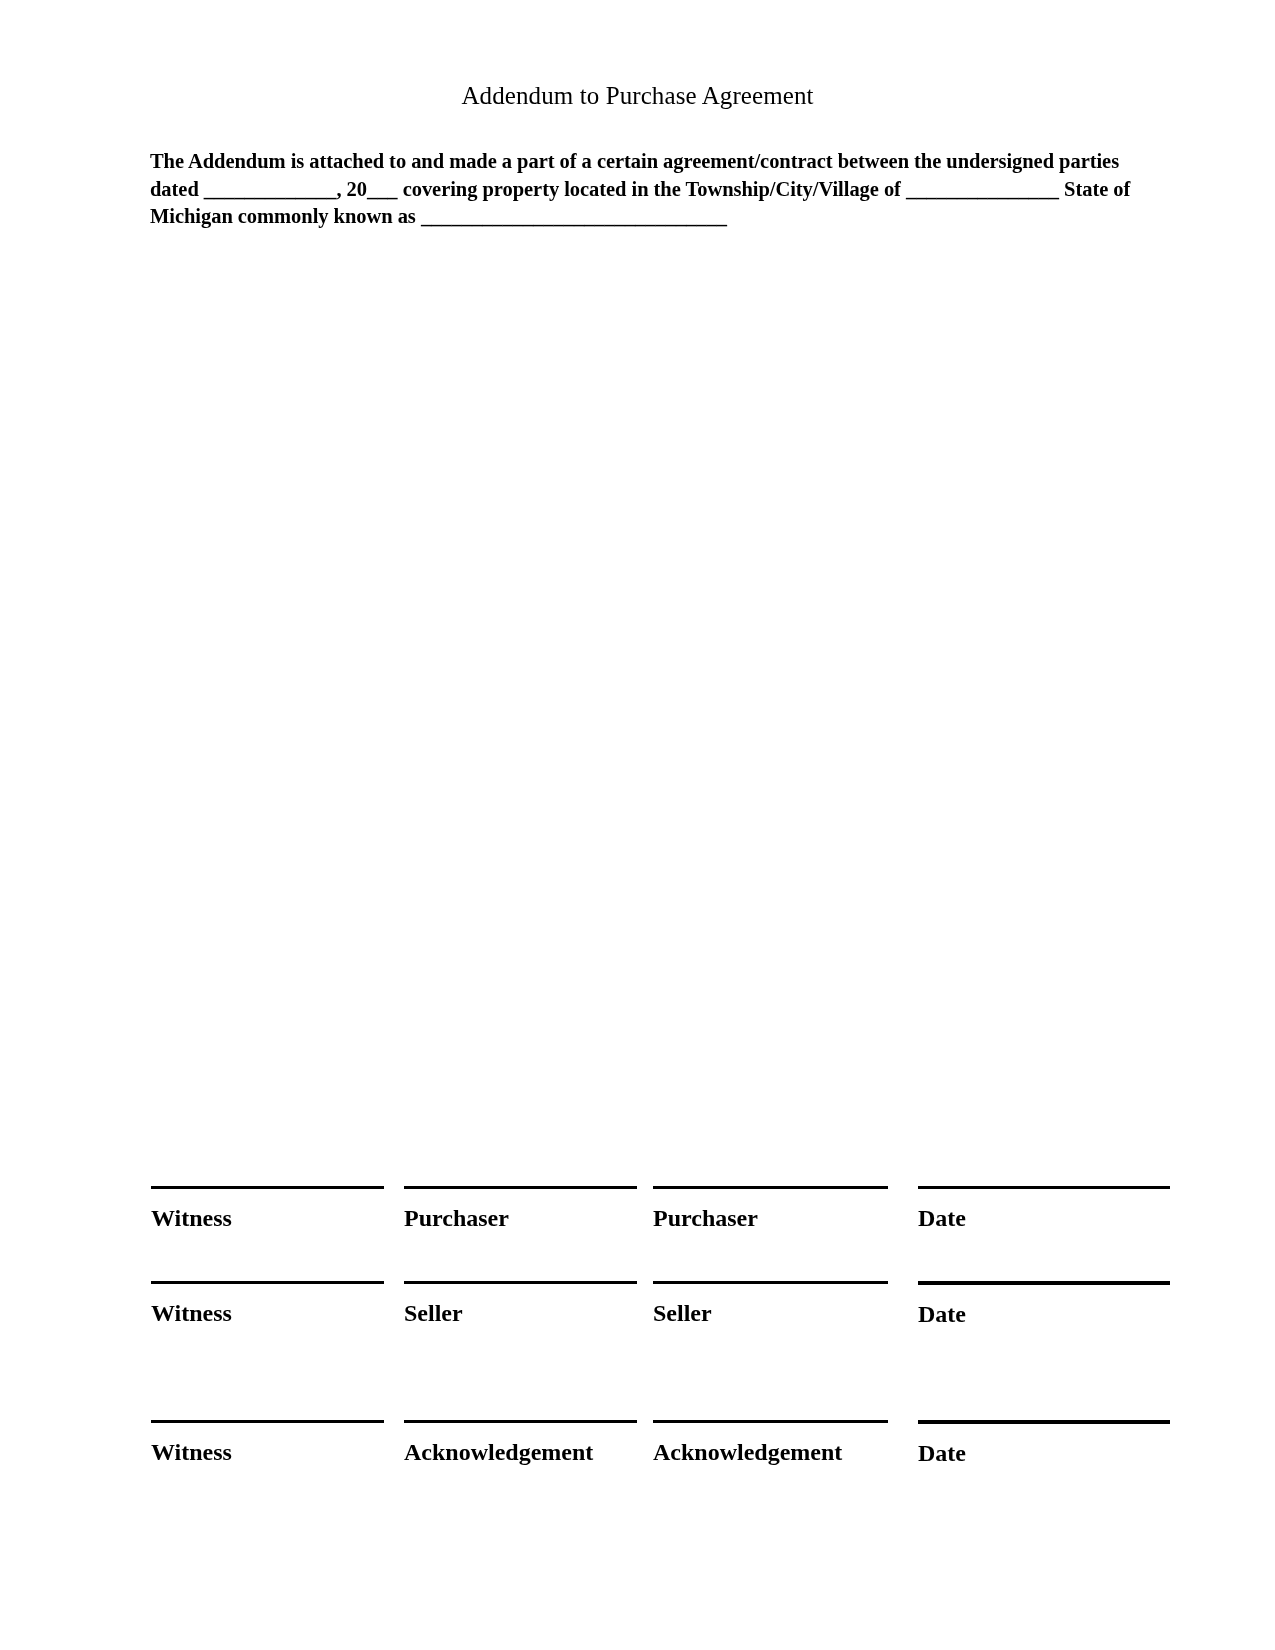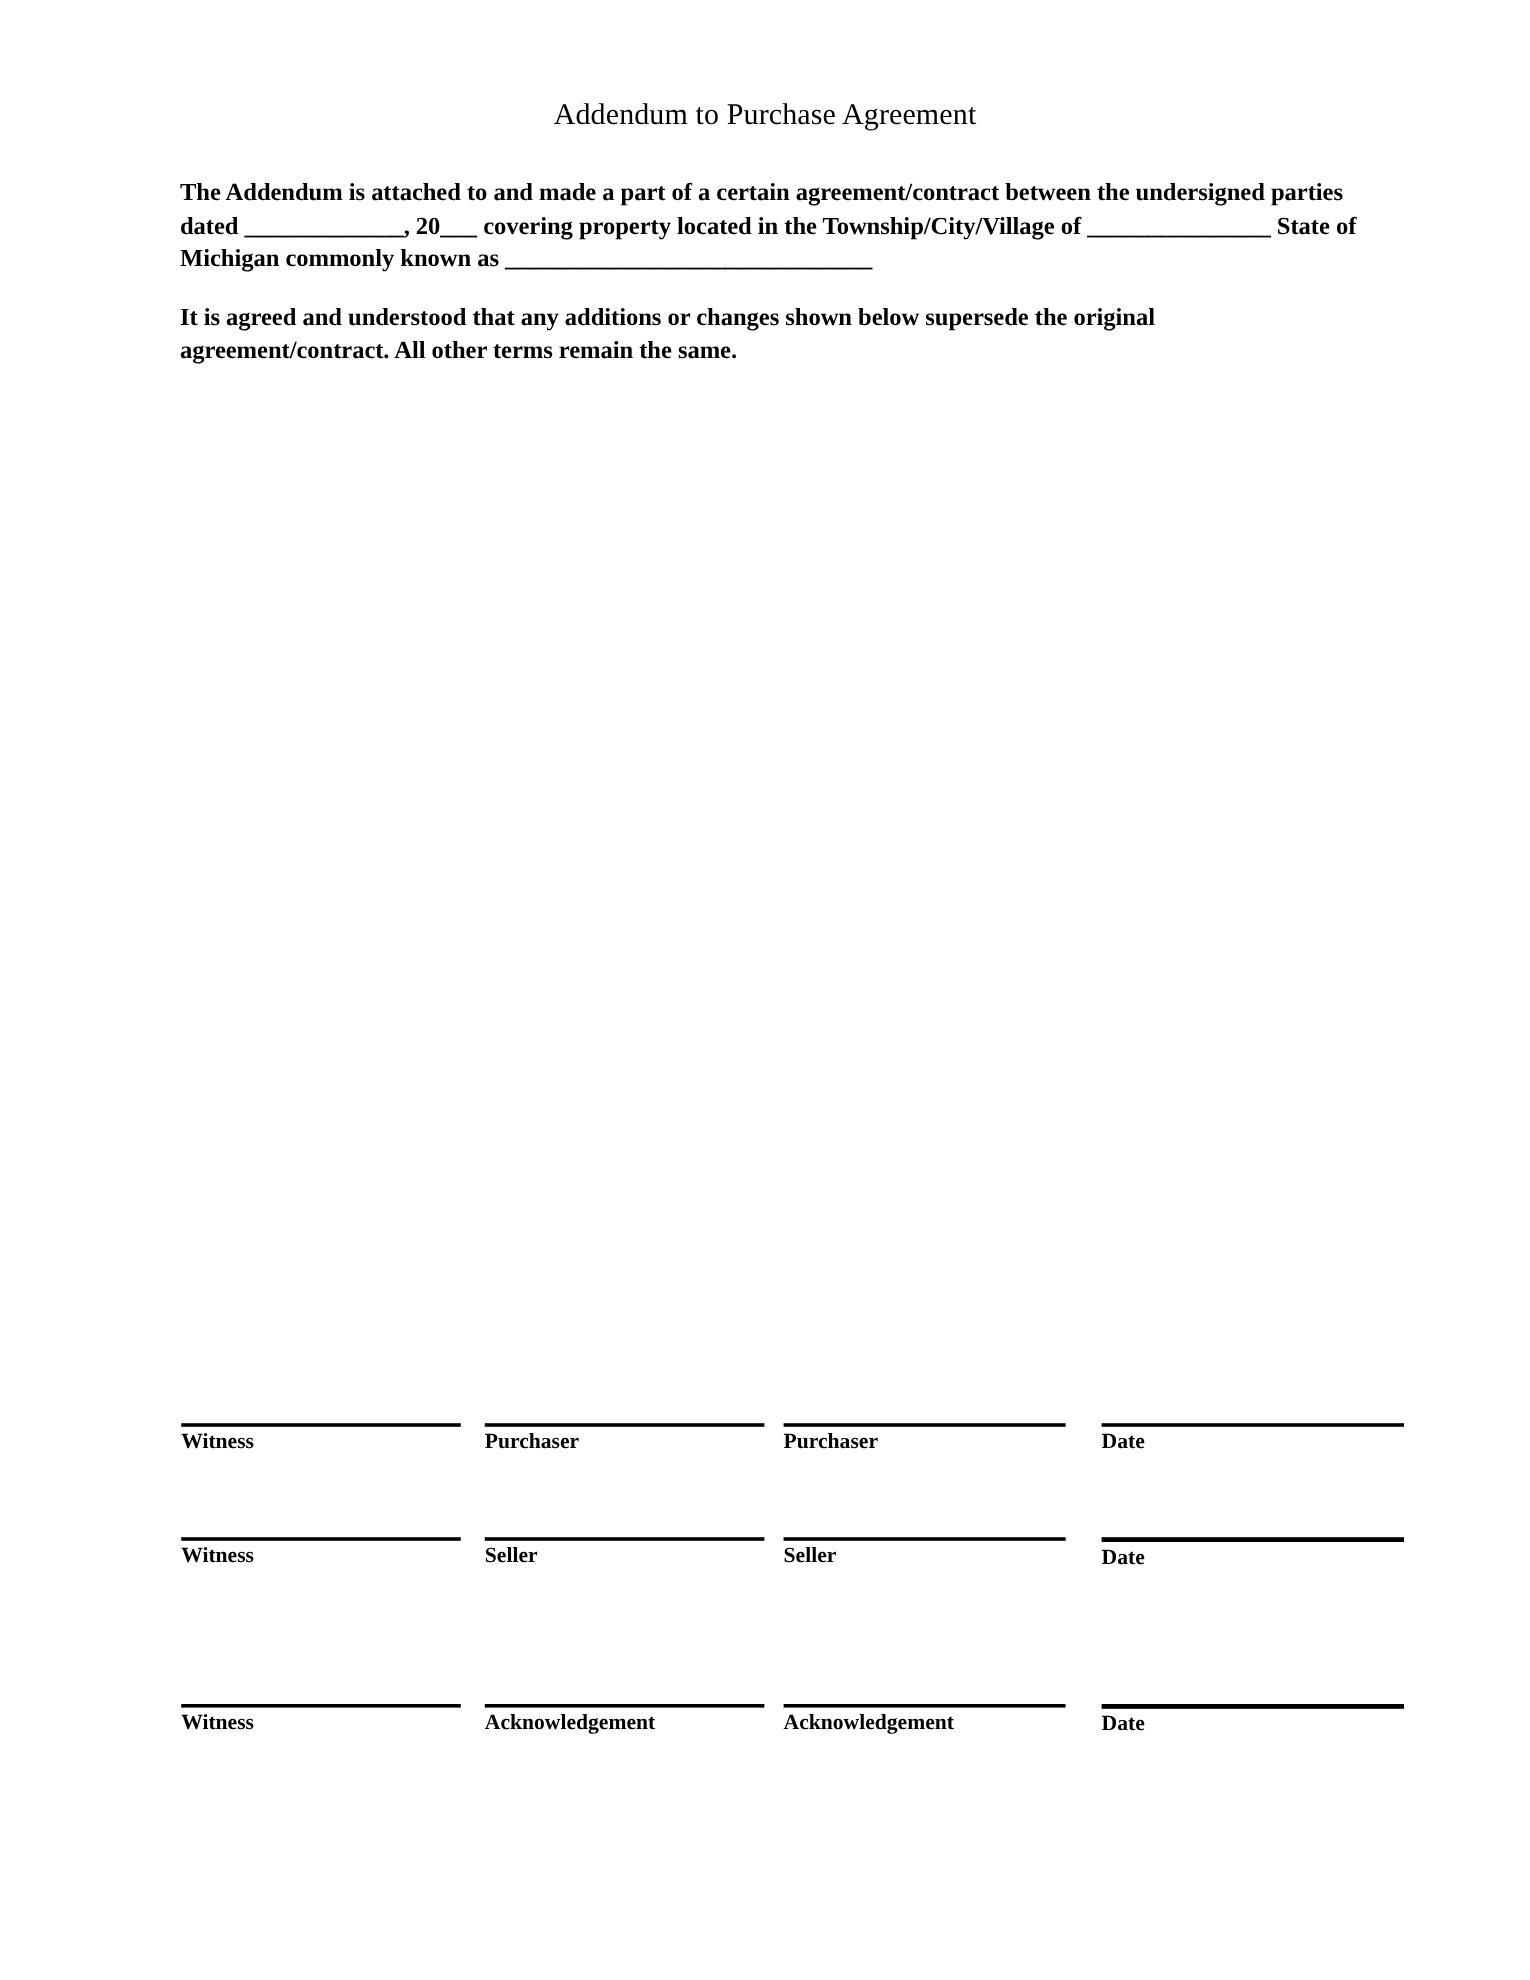--- a/index.html
+++ b/index.html
@@ -76,41 +76,41 @@
     display: block;
     height: 0;
     border-top: 3px solid #000000;
     width: 100%;
   }
   .sig-cell.thick .rule {
     border-top-width: 4px;
   }
   .sig-cell .caption {
     display: block;
-    font-size: 18px;
+    margin-top: 17px;
+    font-size: 24px;
     font-weight: bold;
     line-height: 24px;
     white-space: nowrap;
   }
 
   .c1 { left: 151px;  width: 233px; }
   .c2 { left: 404px;  width: 233px; }
   .c3 { left: 653px;  width: 235px; }
   .c4 { left: 918px;  width: 252px; }
 </style>
 </head>
 <body>
 
 <div class="page">
 
   <div class="doc-title">Addendum to Purchase Agreement</div>
 
   <div class="body-block">
     <p class="para p1">The Addendum is attached to and made a part of a certain agreement/contract between the undersigned parties dated _____________, 20___ covering property located in the Township/City/Village of _______________ State of Michigan commonly known as ______________________________</p>
-    <p class="para p2">It is agreed and understood that any additions or changes shown below supersede the original agreement/contract. All other terms remain the same.</p>
   </div>
 
   <div class="sig-block">
 
     <div class="sig-row r1">
       <div class="sig-cell c1">
         <span class="rule"></span>
         <span class="caption">Witness</span>
       </div>
       <div class="sig-cell c2">

